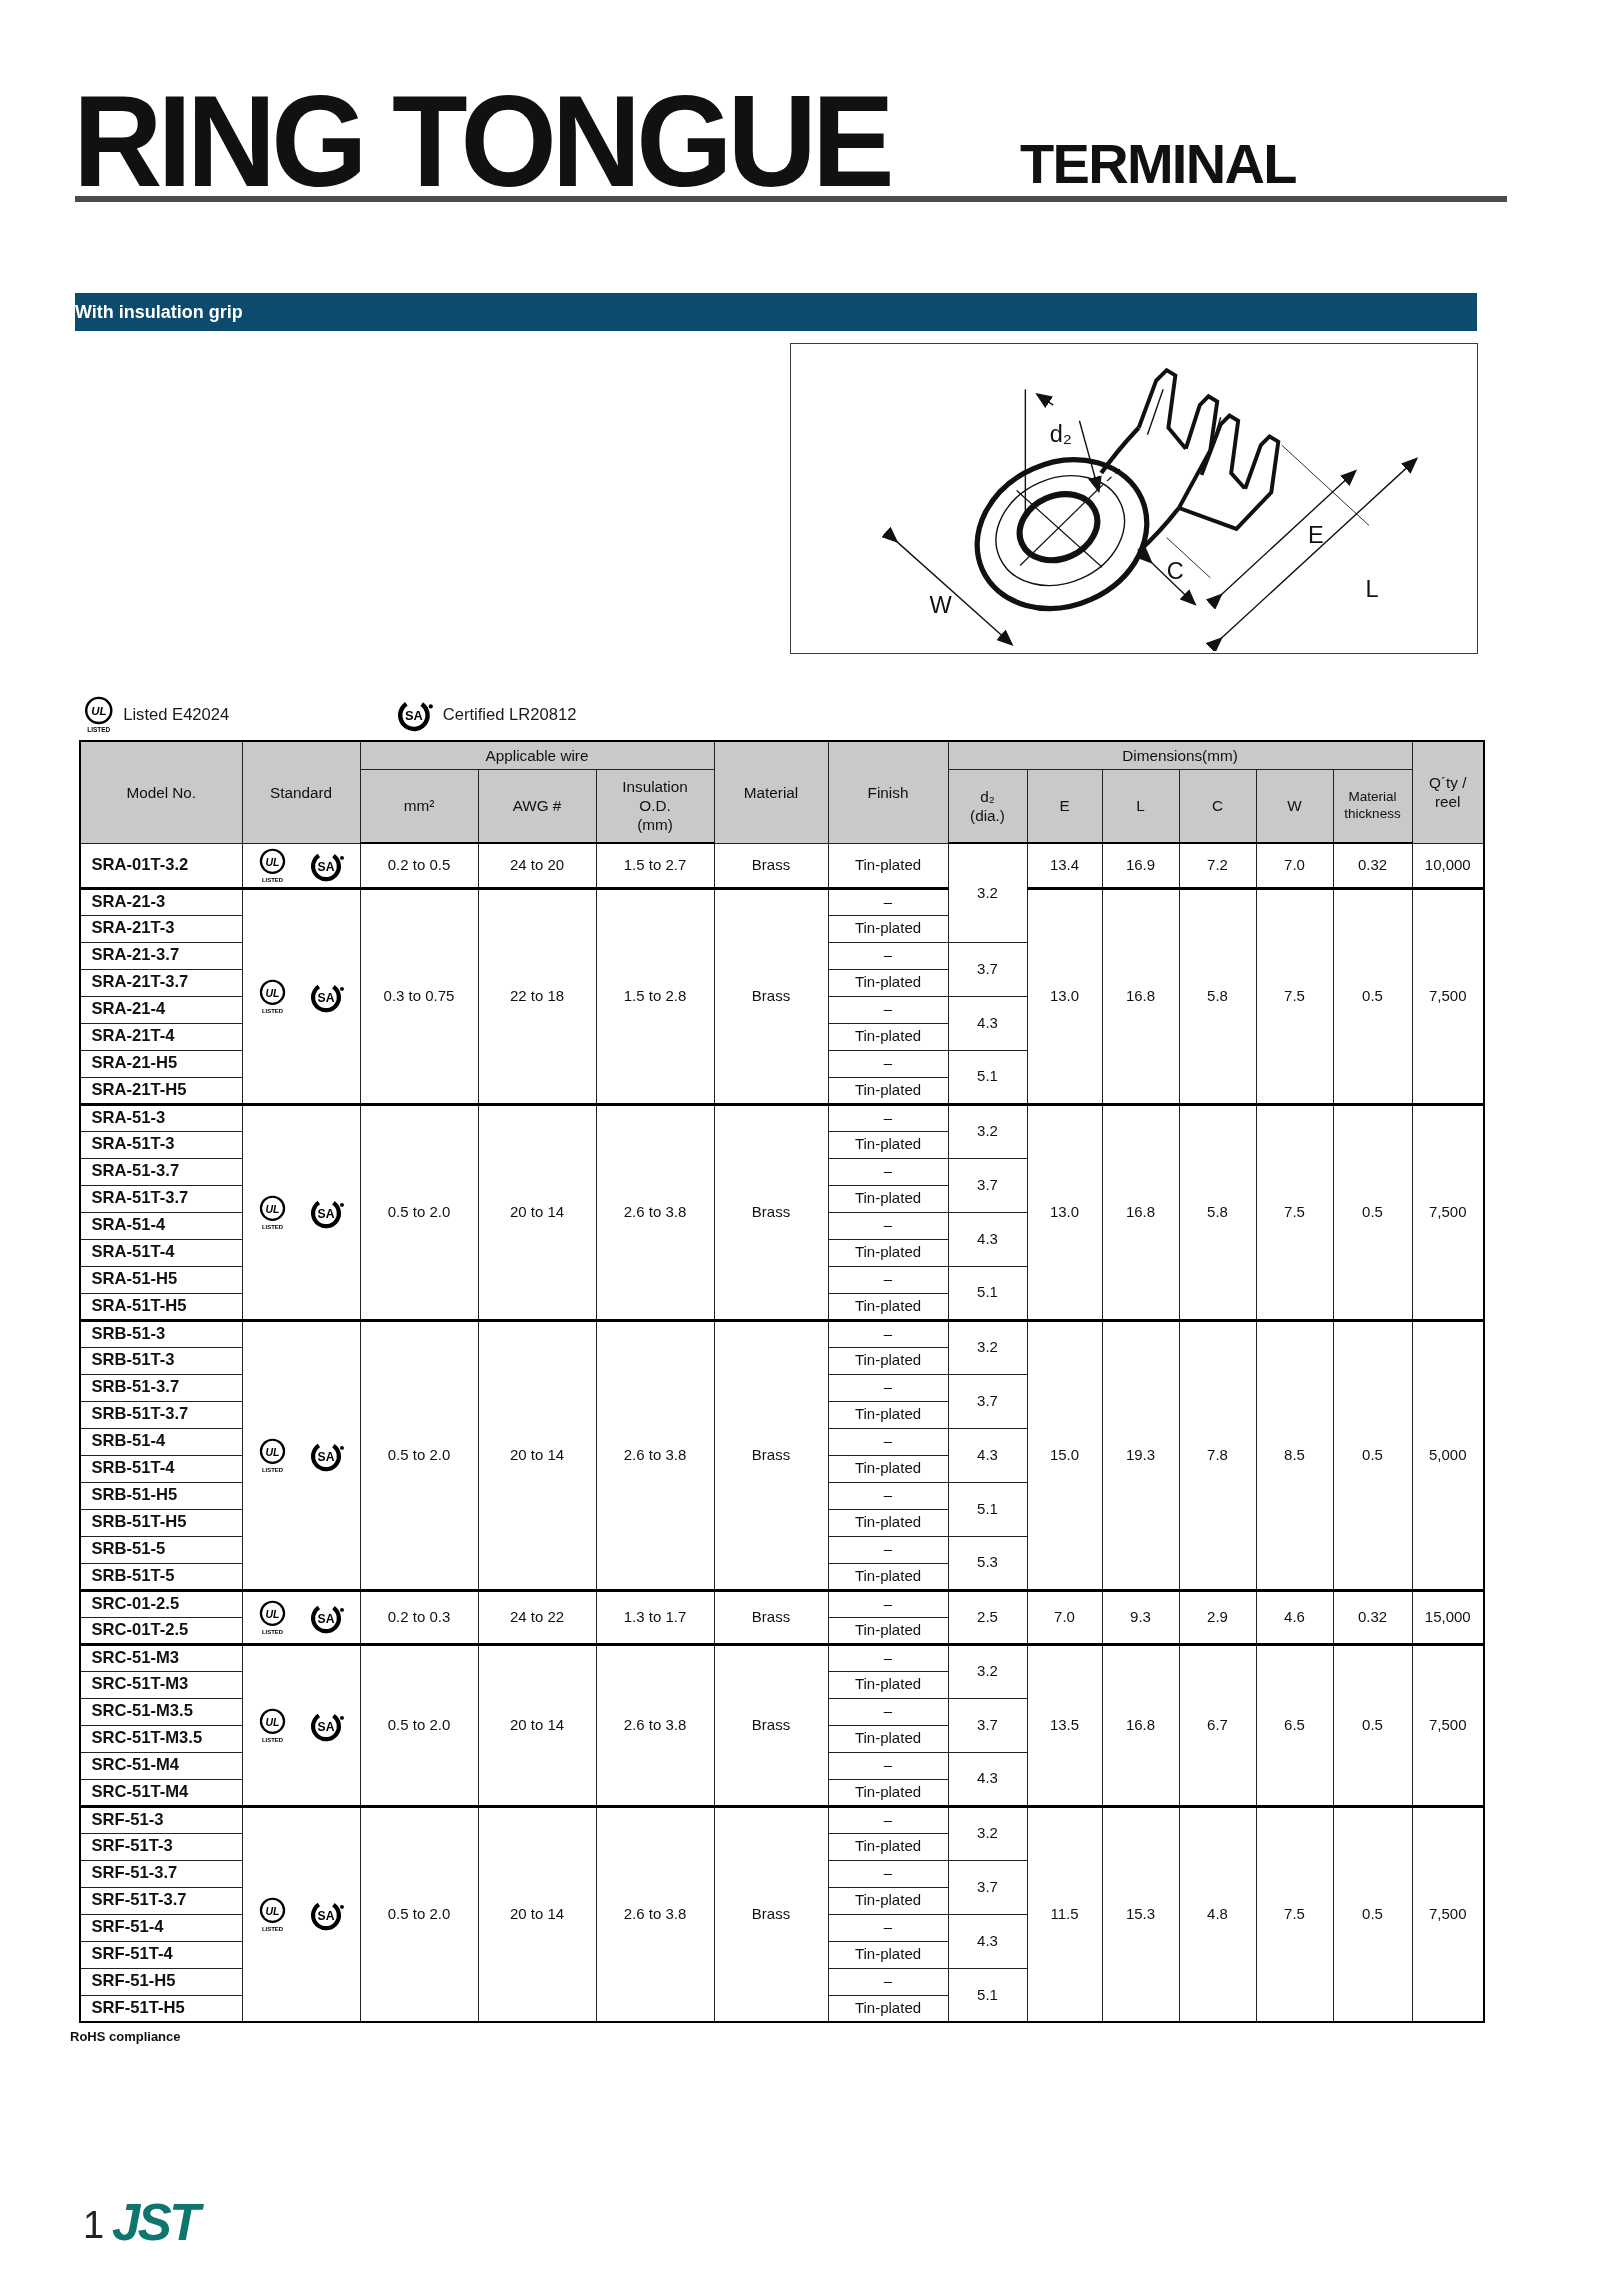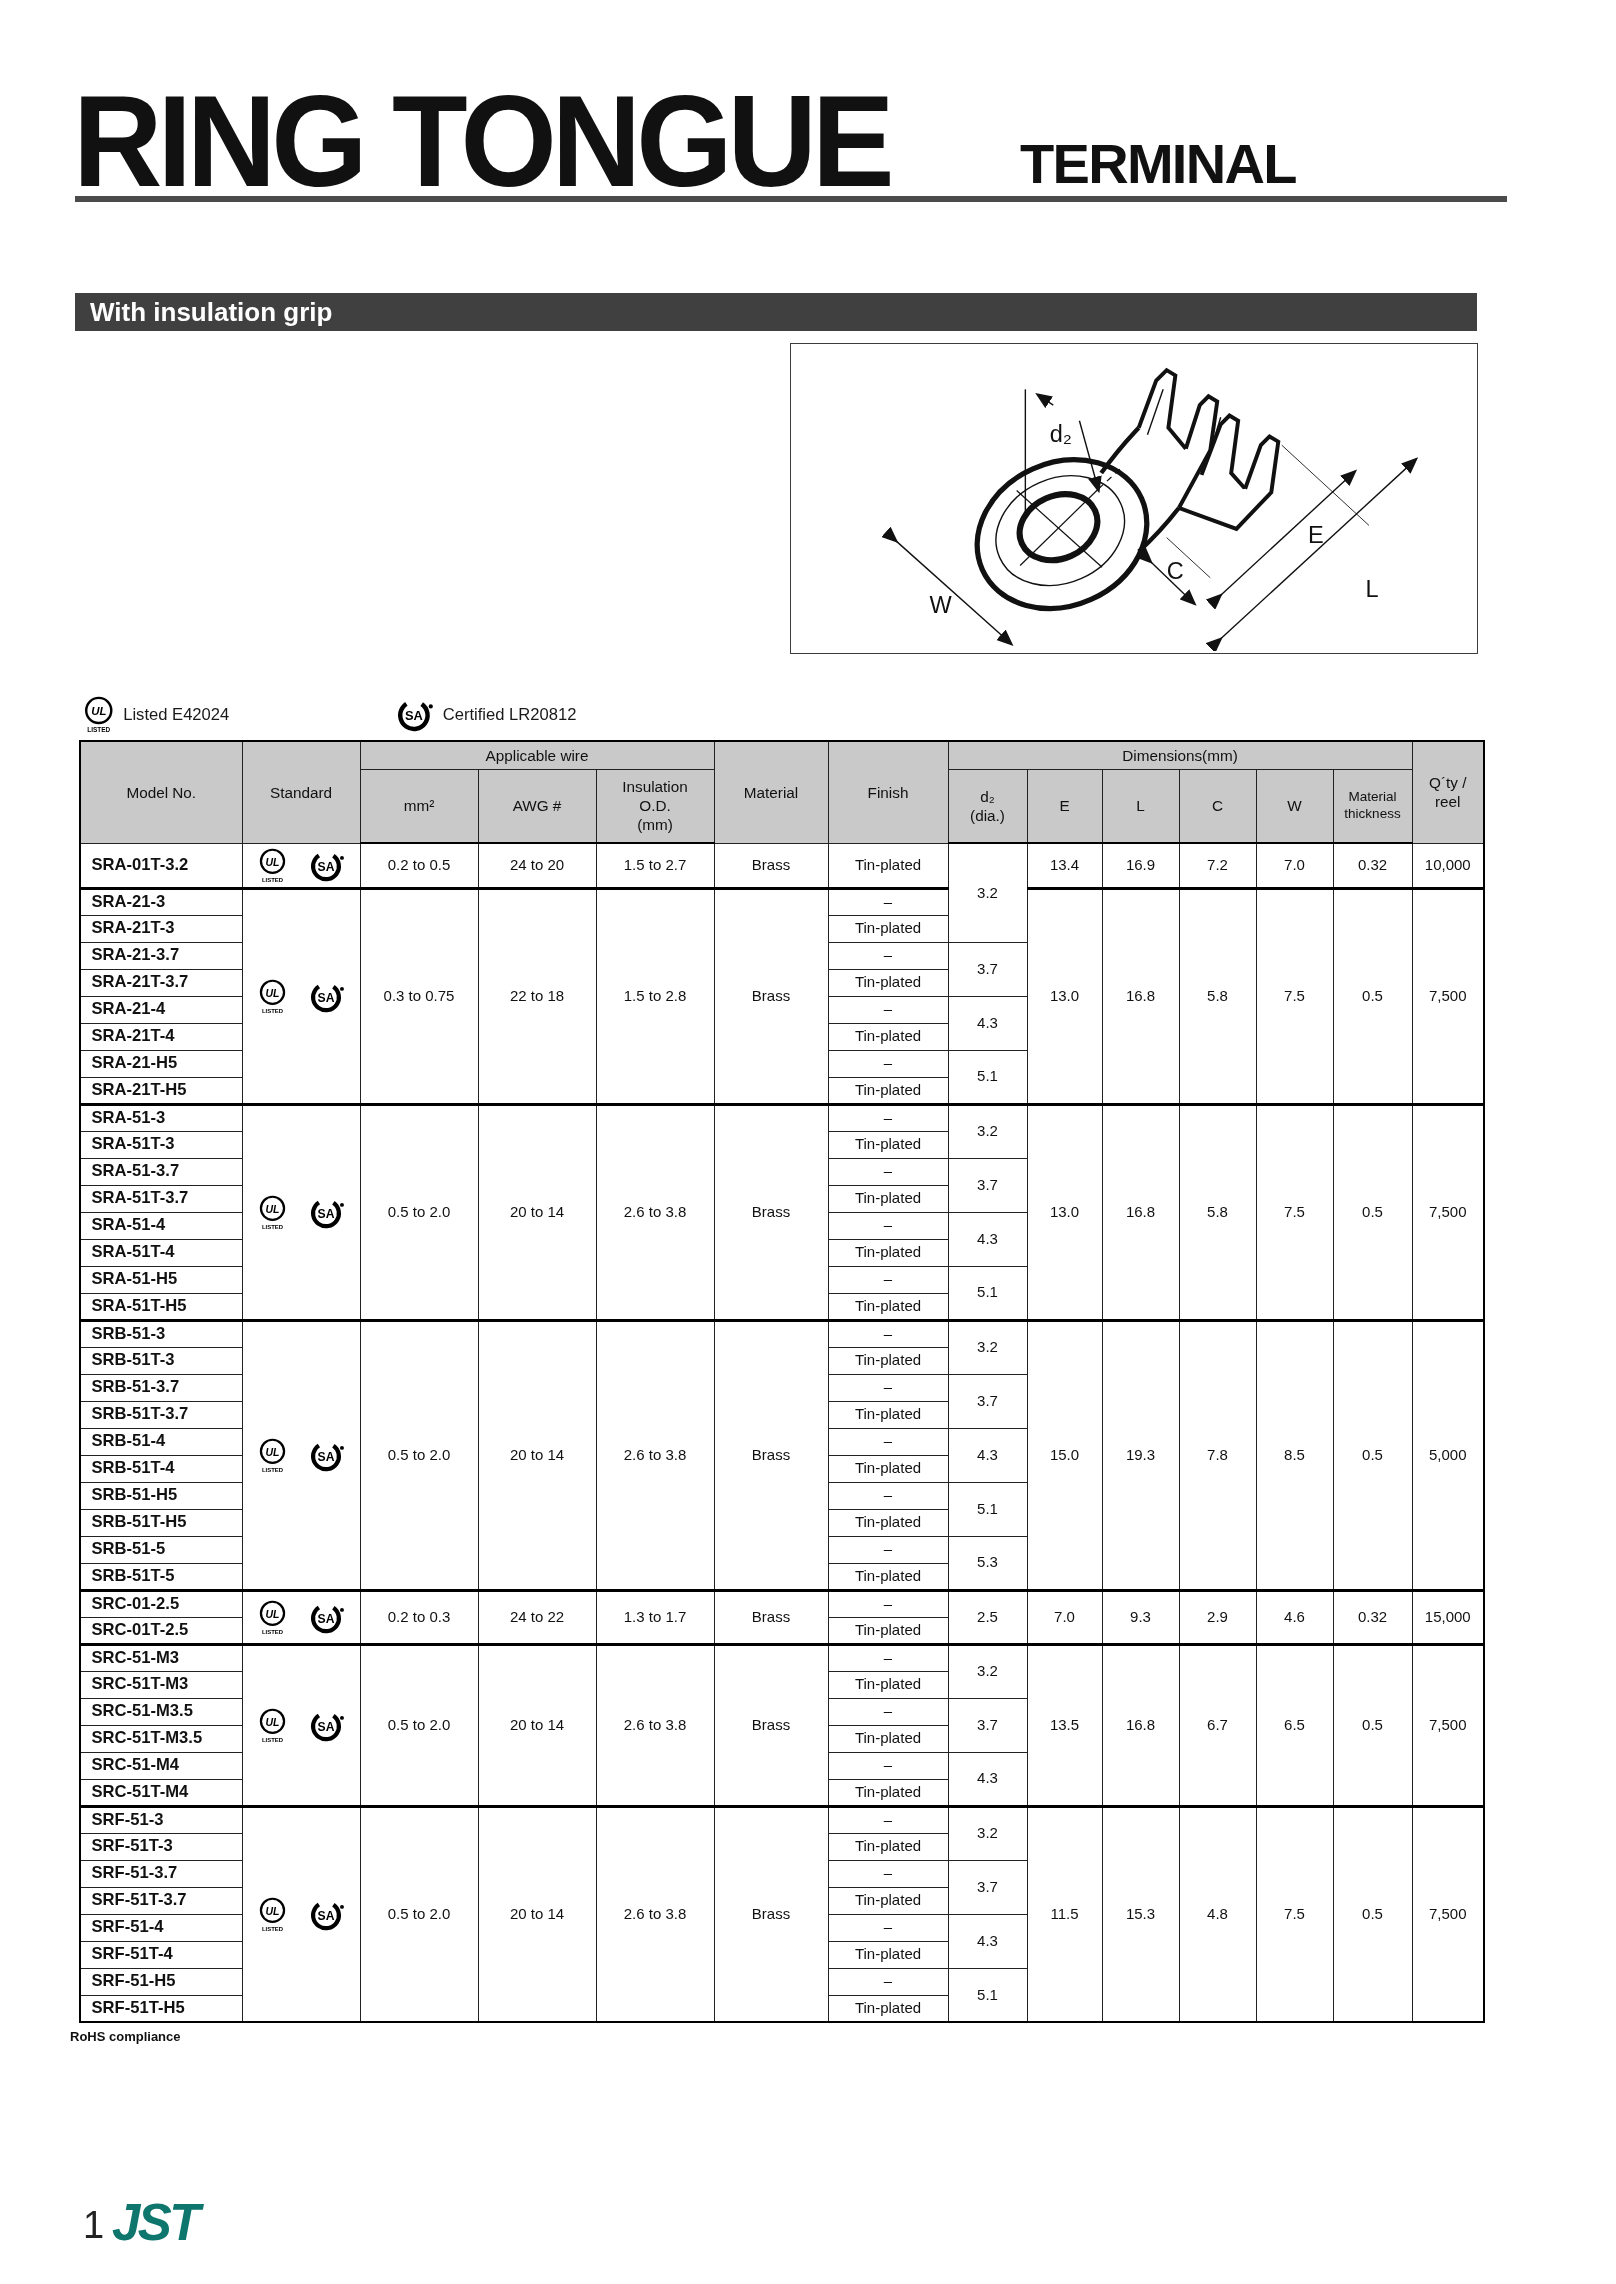--- a/index.html
+++ b/index.html
@@ -7,22 +7,22 @@
         font-family:"Liberation Sans",sans-serif;color:#111;overflow:hidden;}
   .abs{position:absolute;}
 
   
   #title-main{left:73px;top:77px;font-size:129px;font-weight:bold;letter-spacing:-5.2px;line-height:1;
               transform:scaleX(.96);transform-origin:left top;white-space:nowrap;}
   #title-sub{left:1020px;top:136px;font-size:56px;font-weight:bold;letter-spacing:-1.7px;line-height:1;white-space:nowrap;}
   #title-rule{left:75px;top:196px;width:1541px;height:6.1px;background:#4b4b4b;}
 
   
-  #section-bar{left:75px;top:293px;width:1402px;height:38px;background:#404040;color:#fff;
-               font-size:26px;font-weight:bold;line-height:38px;padding-left:15px;box-sizing:border-box;}
+  #section-bar{left:75px;top:293px;width:1402px;height:38px;background:#0c4a6e;color:#fff;
+               font-size:18px;font-weight:bold;line-height:38px;box-sizing:border-box;}
 
   
   #diagram-box{left:790px;top:343px;width:688px;height:311px;border:1.7px solid #3c3c3c;background:#fff;box-sizing:border-box;}
 
   
   .certline{top:696px;display:flex;align-items:center;gap:8.7px;}
   #cert-ul{left:83px;}
   #cert-csa{left:397px;}
   .certline .lbl{font-size:16.6px;color:#1a1a1a;}
 

